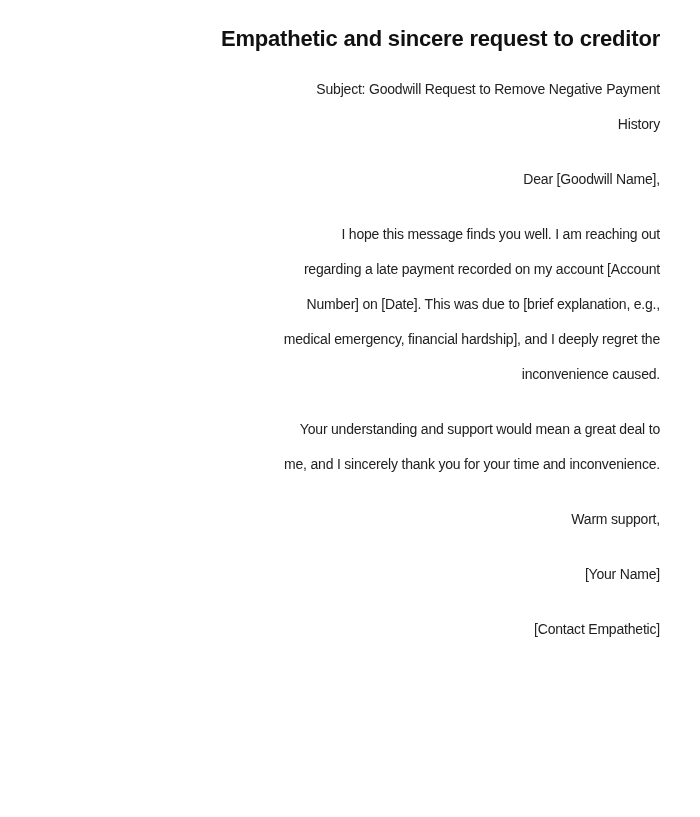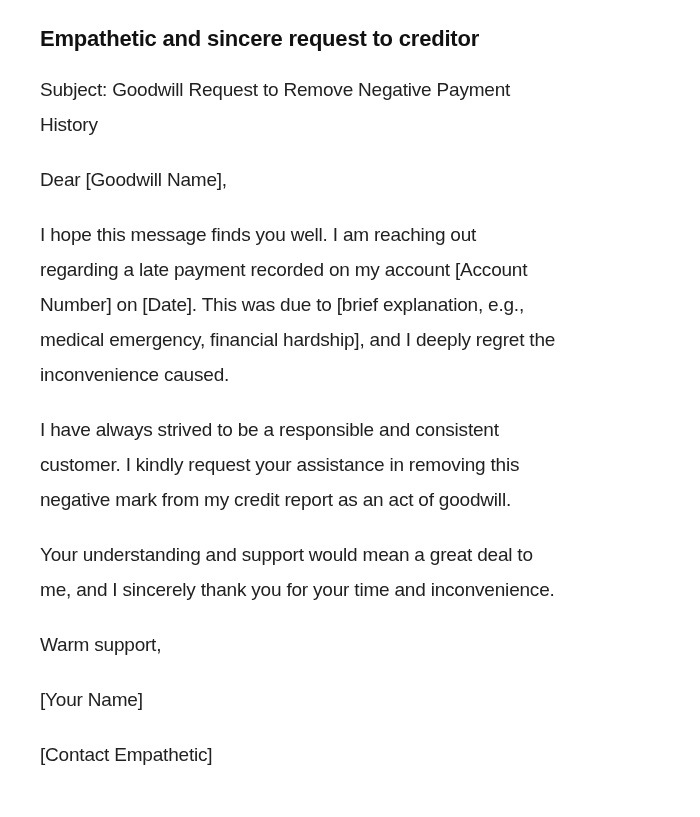--- a/index.html
+++ b/index.html
@@ -12,33 +12,34 @@
     height: 817px;
     overflow: hidden;
     font-family: "Liberation Sans", "DejaVu Sans", sans-serif;
   }
   .page {
     box-sizing: border-box;
     width: 700px;
     height: 817px;
     padding: 26px 40px 0 40px;
     background: #ffffff;
+    text-align: right;
   }
   h1.doc-title {
     margin: 0;
     font-size: 22px;
     line-height: 26px;
     font-weight: 700;
     color: #111111;
     letter-spacing: -0.2px;
     white-space: pre-line;
   }
   p.body-text {
     margin: 20px 0;
-    font-size: 19px;
+    font-size: 14px;
     line-height: 35px;
     font-weight: 400;
     color: #212121;
     letter-spacing: -0.2px;
     white-space: pre-line; 
   }
 </style>
 </head>
 <body>
 
@@ -49,23 +50,20 @@
 History</p>
 
   <p class="body-text">Dear [Goodwill Name],</p>
 
   <p class="body-text">I hope this message finds you well. I am reaching out
 regarding a late payment recorded on my account [Account
 Number] on [Date]. This was due to [brief explanation, e.g.,
 medical emergency, financial hardship], and I deeply regret the
 inconvenience caused.</p>
 
-  <p class="body-text">I have always strived to be a responsible and consistent
-customer. I kindly request your assistance in removing this
-negative mark from my credit report as an act of goodwill.</p>
 
   <p class="body-text">Your understanding and support would mean a great deal to
 me, and I sincerely thank you for your time and inconvenience.</p>
 
   <p class="body-text">Warm support,</p>
 
   <p class="body-text">[Your Name]</p>
 
   <p class="body-text">[Contact Empathetic]</p>
 </div>

